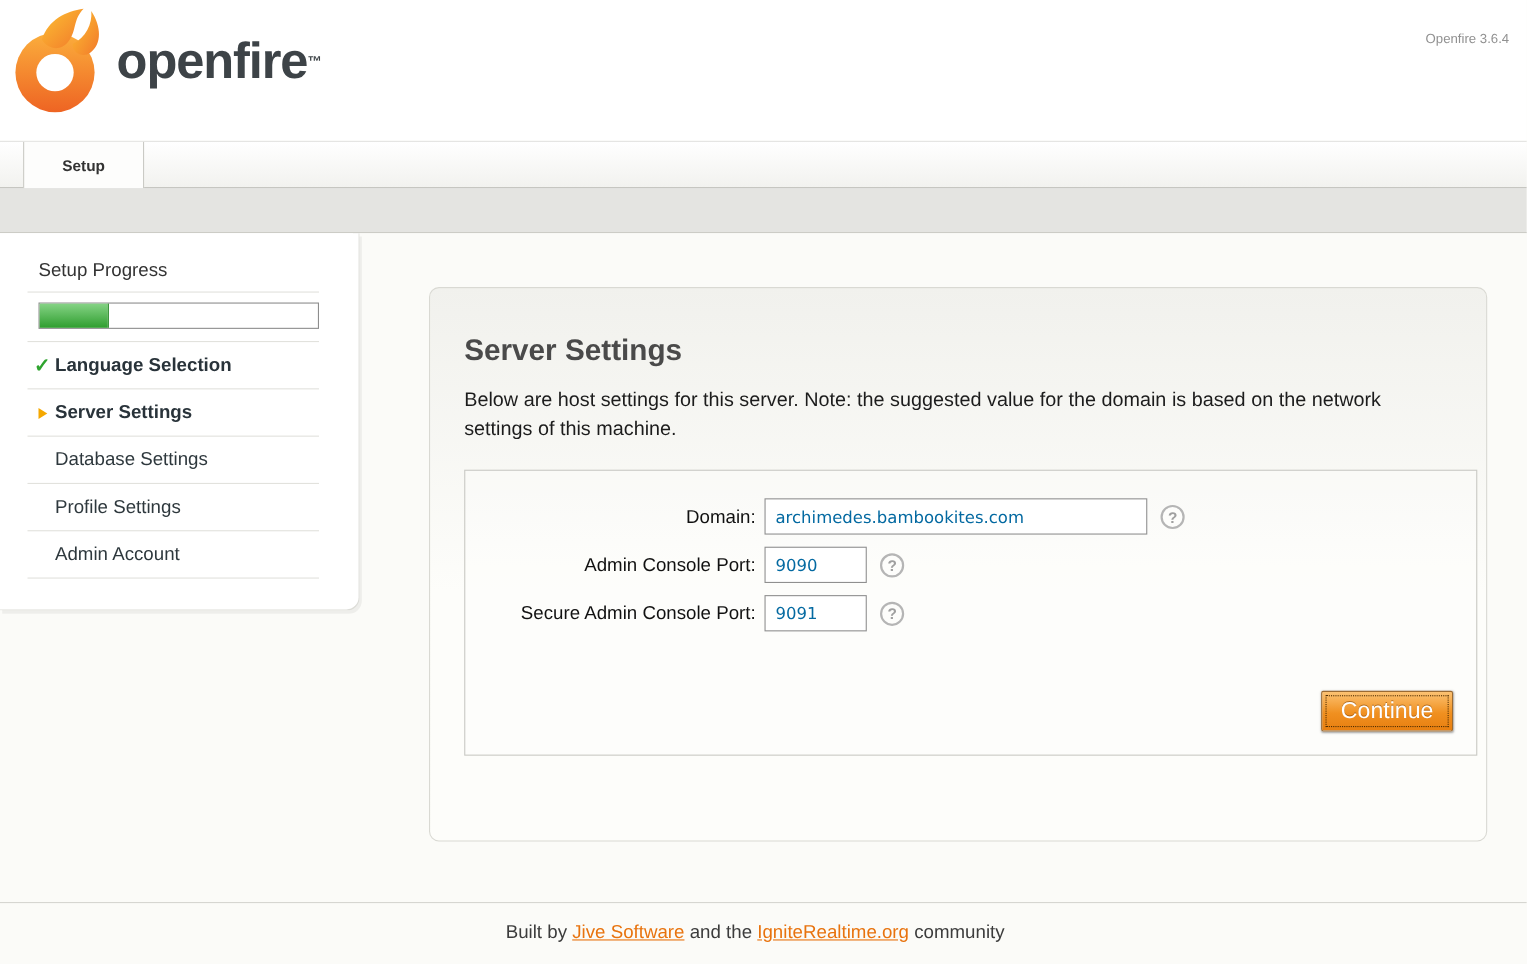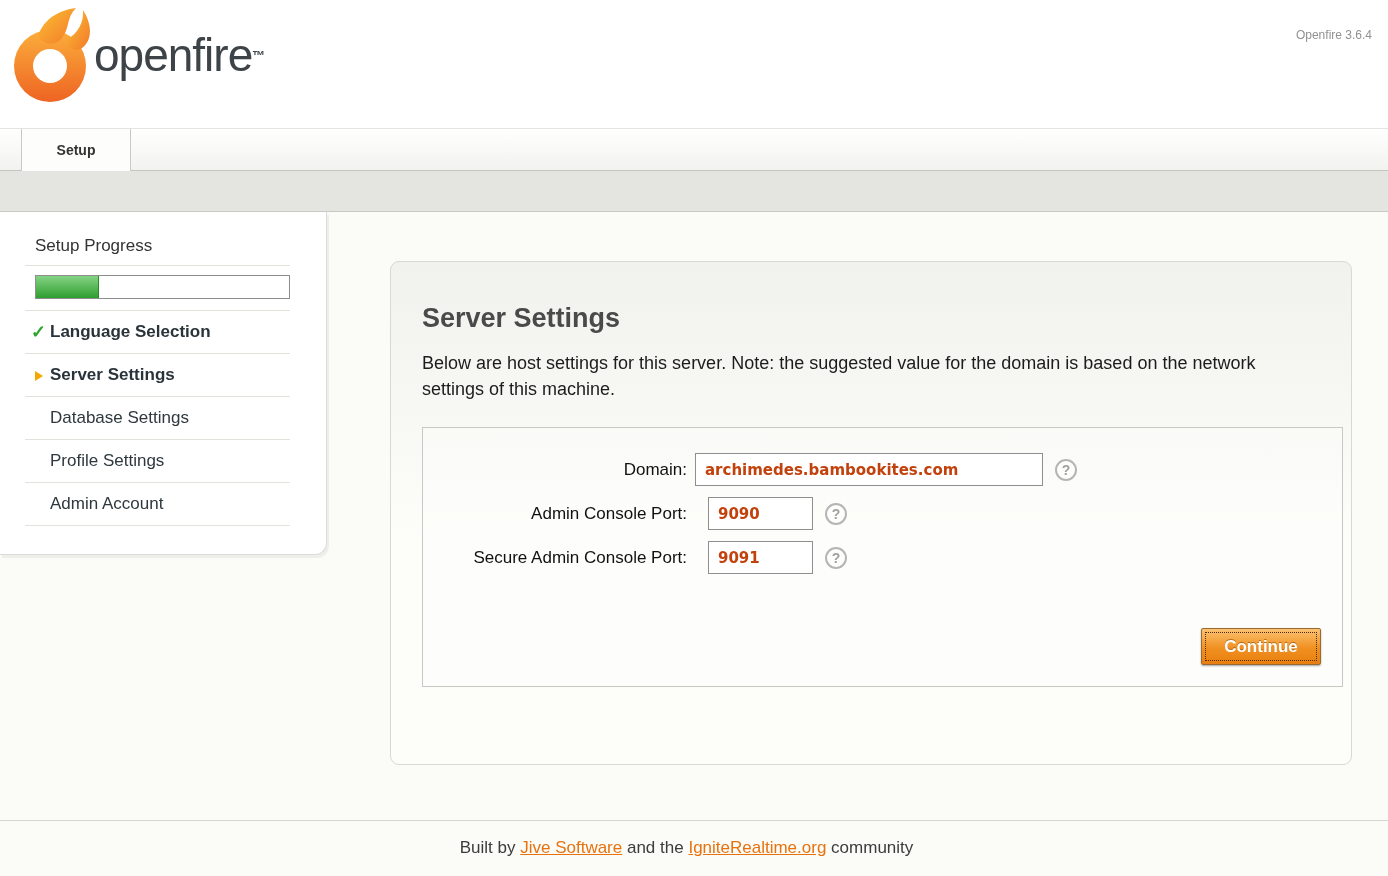--- a/index.html
+++ b/index.html
@@ -2,21 +2,21 @@
 <html><head>
 <meta charset="utf-8">
 <style>
   * { margin:0; padding:0; box-sizing:border-box; }
   html,body { width:1388px; height:876px; overflow:hidden;
     font-family:"Liberation Sans", sans-serif; background:#fbfbf8; }
 
   
   .header { height:128px; background:#ffffff; position:relative; }
   .logo { position:absolute; left:12px; top:6px; display:flex; align-items:center; }
-  .brand-text { font-size:46px; font-weight:normal; color:#3d4347; letter-spacing:-1px; }
+  .brand-text { font-size:46px; font-weight:bold; color:#3d4347; margin-left:12px; letter-spacing:-1px; }
   .brand-tm { font-size:13px; color:#3d4347; vertical-align:24px; font-weight:bold; }
   .version { position:absolute; top:28px; right:16px; color:#919191; font-size:12px; }
 
   
   .tabstrip { height:43px; border-top:1px solid #e3e3e0; border-bottom:1px solid #c6c6c1;
     background:linear-gradient(#ffffff,#f2f2ef); position:relative; }
   .tab { position:absolute; left:21px; top:0; width:110px; height:42px; background:#fdfdfc;
     border-left:1px solid #cacac5; border-right:1px solid #cacac5;
     display:flex; align-items:center; justify-content:center;
     font-weight:bold; font-size:14px; color:#333333; cursor:pointer; }
@@ -51,31 +51,31 @@
     border:1px solid #d9d9d3; border-radius:9px;
     background:linear-gradient(#f1f1ed,#fdfdfa 55%); padding:0 8px 0 31px; }
   .page-title { margin-top:41px; font-size:27px; color:#4a4a4a; font-weight:bold; }
   .page-desc { margin-top:16px; font-size:18px; color:#1c1c1c; width:870px; line-height:1.45; }
 
   .form-box { margin-top:25px; border:1px solid #c9c9c4; height:260px;
     position:relative; padding-top:25px; background:rgba(255,255,255,0.25); }
   .form-row { display:flex; align-items:center; margin-bottom:11px; }
   .form-label { width:272px; text-align:right; padding-right:8px; font-size:17px; color:#111111; }
   .form-input { border:1px solid #8f8f8f; height:33px; font-size:15px;
-    font-family:"DejaVu Sans", sans-serif; padding:0 9px; color:#c2410c; background:#ffffff;font-weight:bold; }
+    font-family:"DejaVu Sans", sans-serif; padding:0 9px; color:#0369a1; background:#ffffff; }
   .form-input.wide { width:348px; }
-  .form-input.narrow { width:105px;margin-left:13px; }
+  .form-input.narrow { width:93px; }
   .help-icon { width:22px; height:22px; border:2px solid #b5b5b5; border-radius:50%;
     color:#a0a0a0; font-size:14px; font-weight:bold; display:flex; align-items:center;
     justify-content:center; margin-left:12px; cursor:pointer; background:#fdfdfb; }
 
   .continue-btn { position:absolute; right:21px; bottom:21px; width:120px; height:37px;
     background:linear-gradient(#fcc272,#f09020 55%,#e87f10);
-    border:1px solid #9a6a33; border-radius:2px; color:#ffffff; font-weight:bold;
-    font-size:17px; font-family:"Liberation Sans", sans-serif; cursor:pointer;
+    border:1px solid #9a6a33; border-radius:2px; color:#ffffff; font-weight:normal;
+    font-size:21px; font-family:"Liberation Sans", sans-serif; cursor:pointer;
     text-shadow:0 -1px 0 rgba(120,60,0,0.55); box-shadow:0 1px 2px rgba(0,0,0,0.35); }
   .continue-btn::before { content:""; position:absolute; left:3px; right:3px; top:3px;
     bottom:3px; border:1px dotted #4f2d00; }
 
   
   .footer { height:55px; border-top:1px solid #d6d6d1; background:#fbfbf8;
     display:flex; align-items:center; justify-content:center; padding-right:15px;
     font-size:17px; color:#3c3c3c; }
   .footer span { white-space:pre; }
   .footer a { color:#e8730e; text-decoration:underline; cursor:pointer; }

